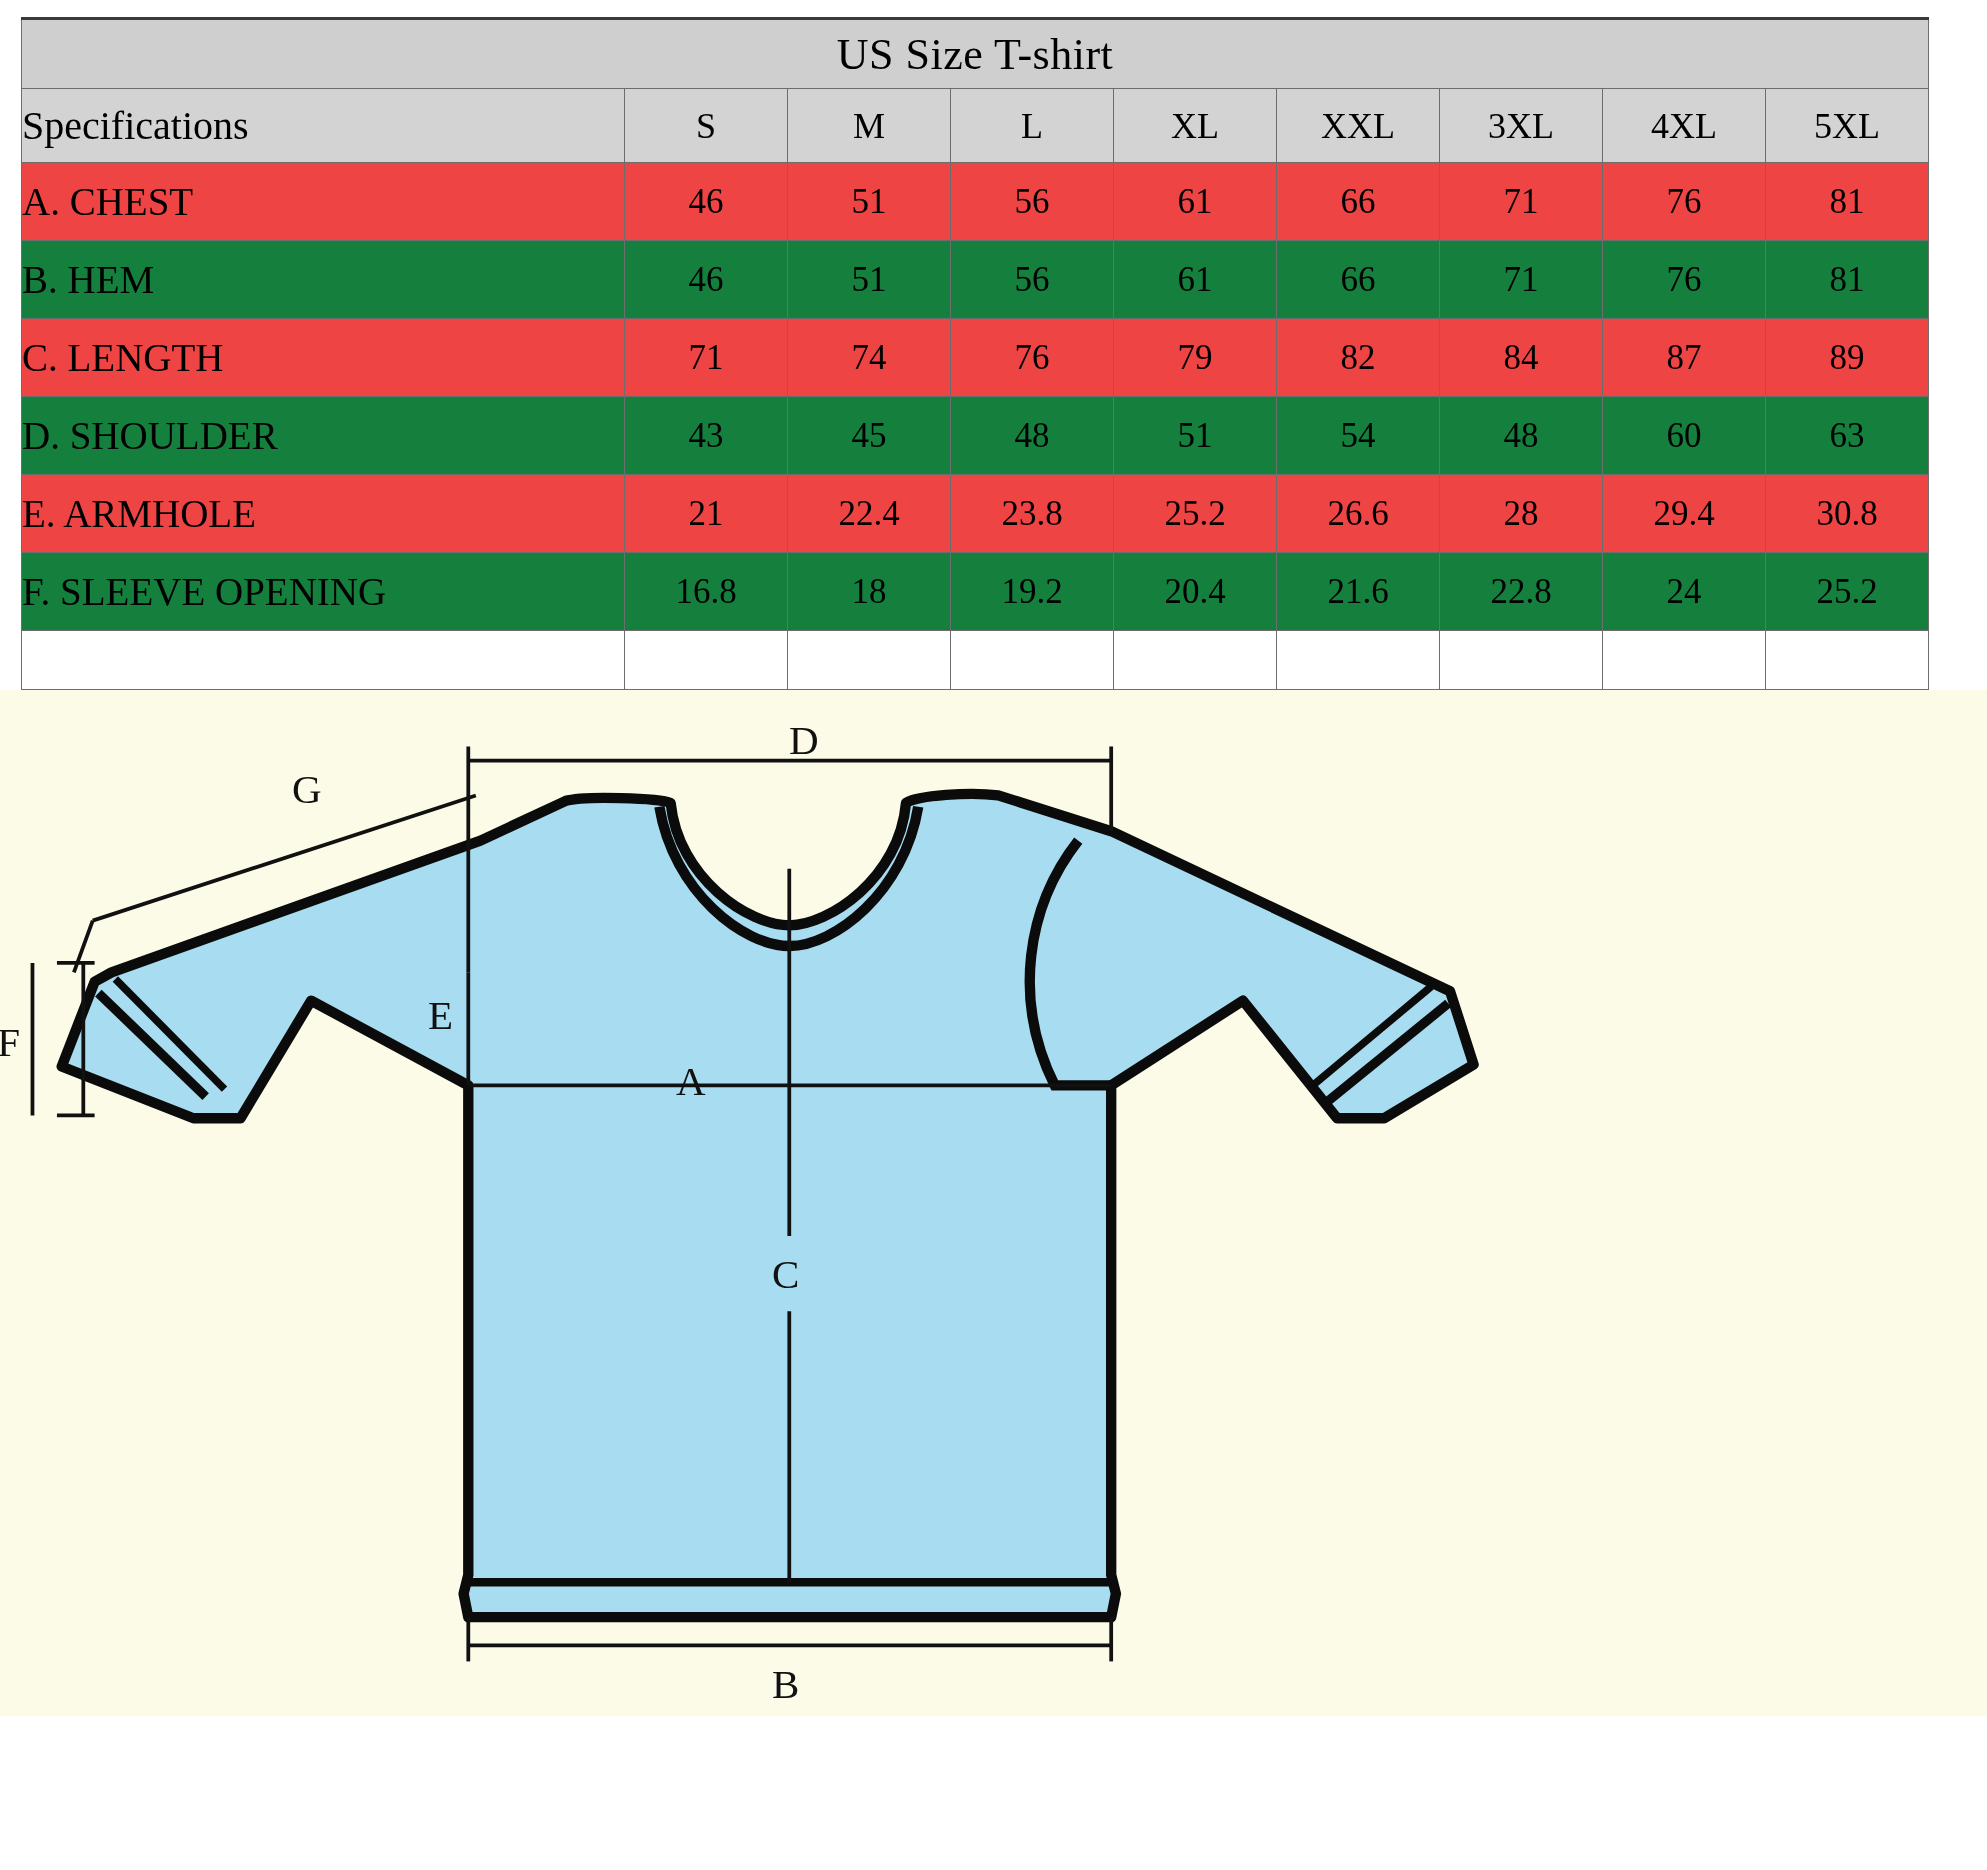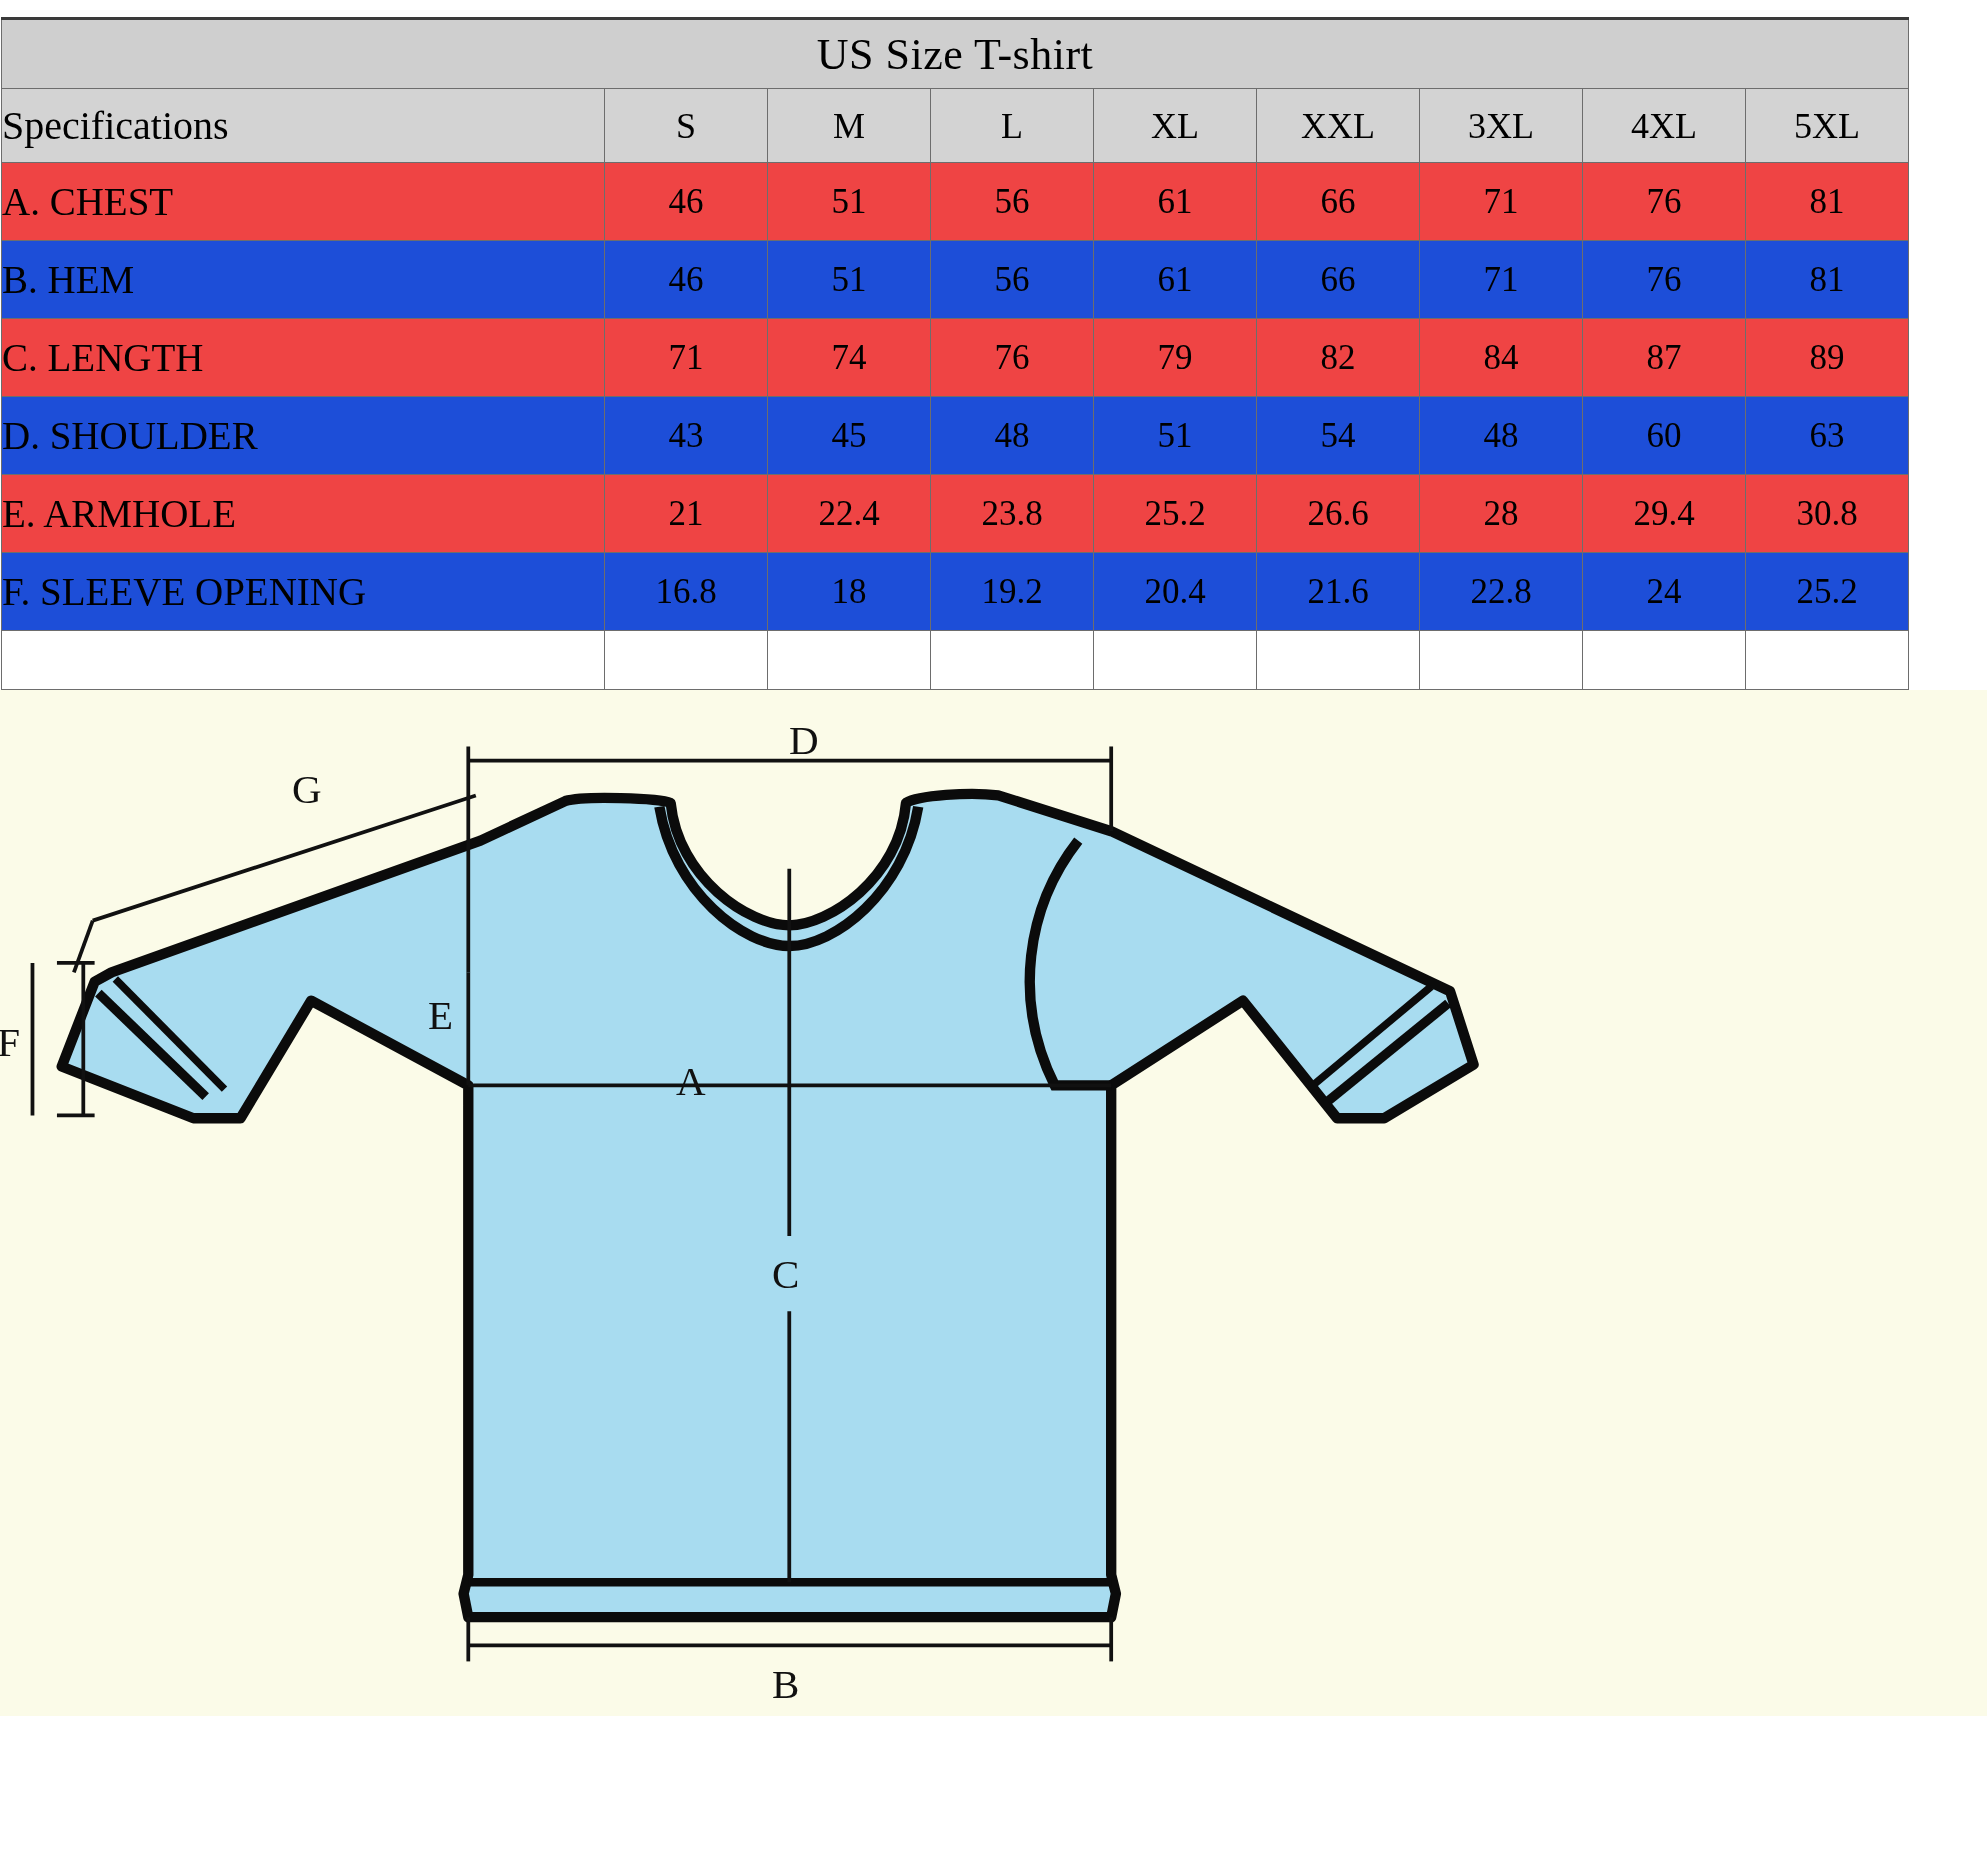--- a/index.html
+++ b/index.html
@@ -17,21 +17,21 @@
 
   
   .table-wrap {
     width: 1988px;
     padding: 0;
     box-sizing: border-box;
   }
   table.size-table {
     border-collapse: collapse;
     width: 1595px;
-    margin: 17px 0 0 1px;
+    margin: 17px 0 0 21px;
     table-layout: fixed;
   }
   table.size-table td, table.size-table th {
     border: 1.9px solid #6d6d6d;
     font-weight: normal;
     padding: 0;
   }
   .title-cell {
     background: #cfcfcf;
     text-align: center;
@@ -63,21 +63,21 @@
   }
   .cellval {
     text-align: center;
     font-size: 35px;
     height: 77px;
   }
   tr.shade .row-label, tr.shade .cellval {
     background: #ef4444;
   }
   tr.plain .row-label, tr.plain .cellval {
-    background: #1d4ed8;
+    background: #15803d;
   }
   tr.empty td {
     height: 58px;
     background: #ffffff;
   }
   .col-spec { width: 603px; }
   .col-size { width: 163px; }
 
   
   .diagram {

